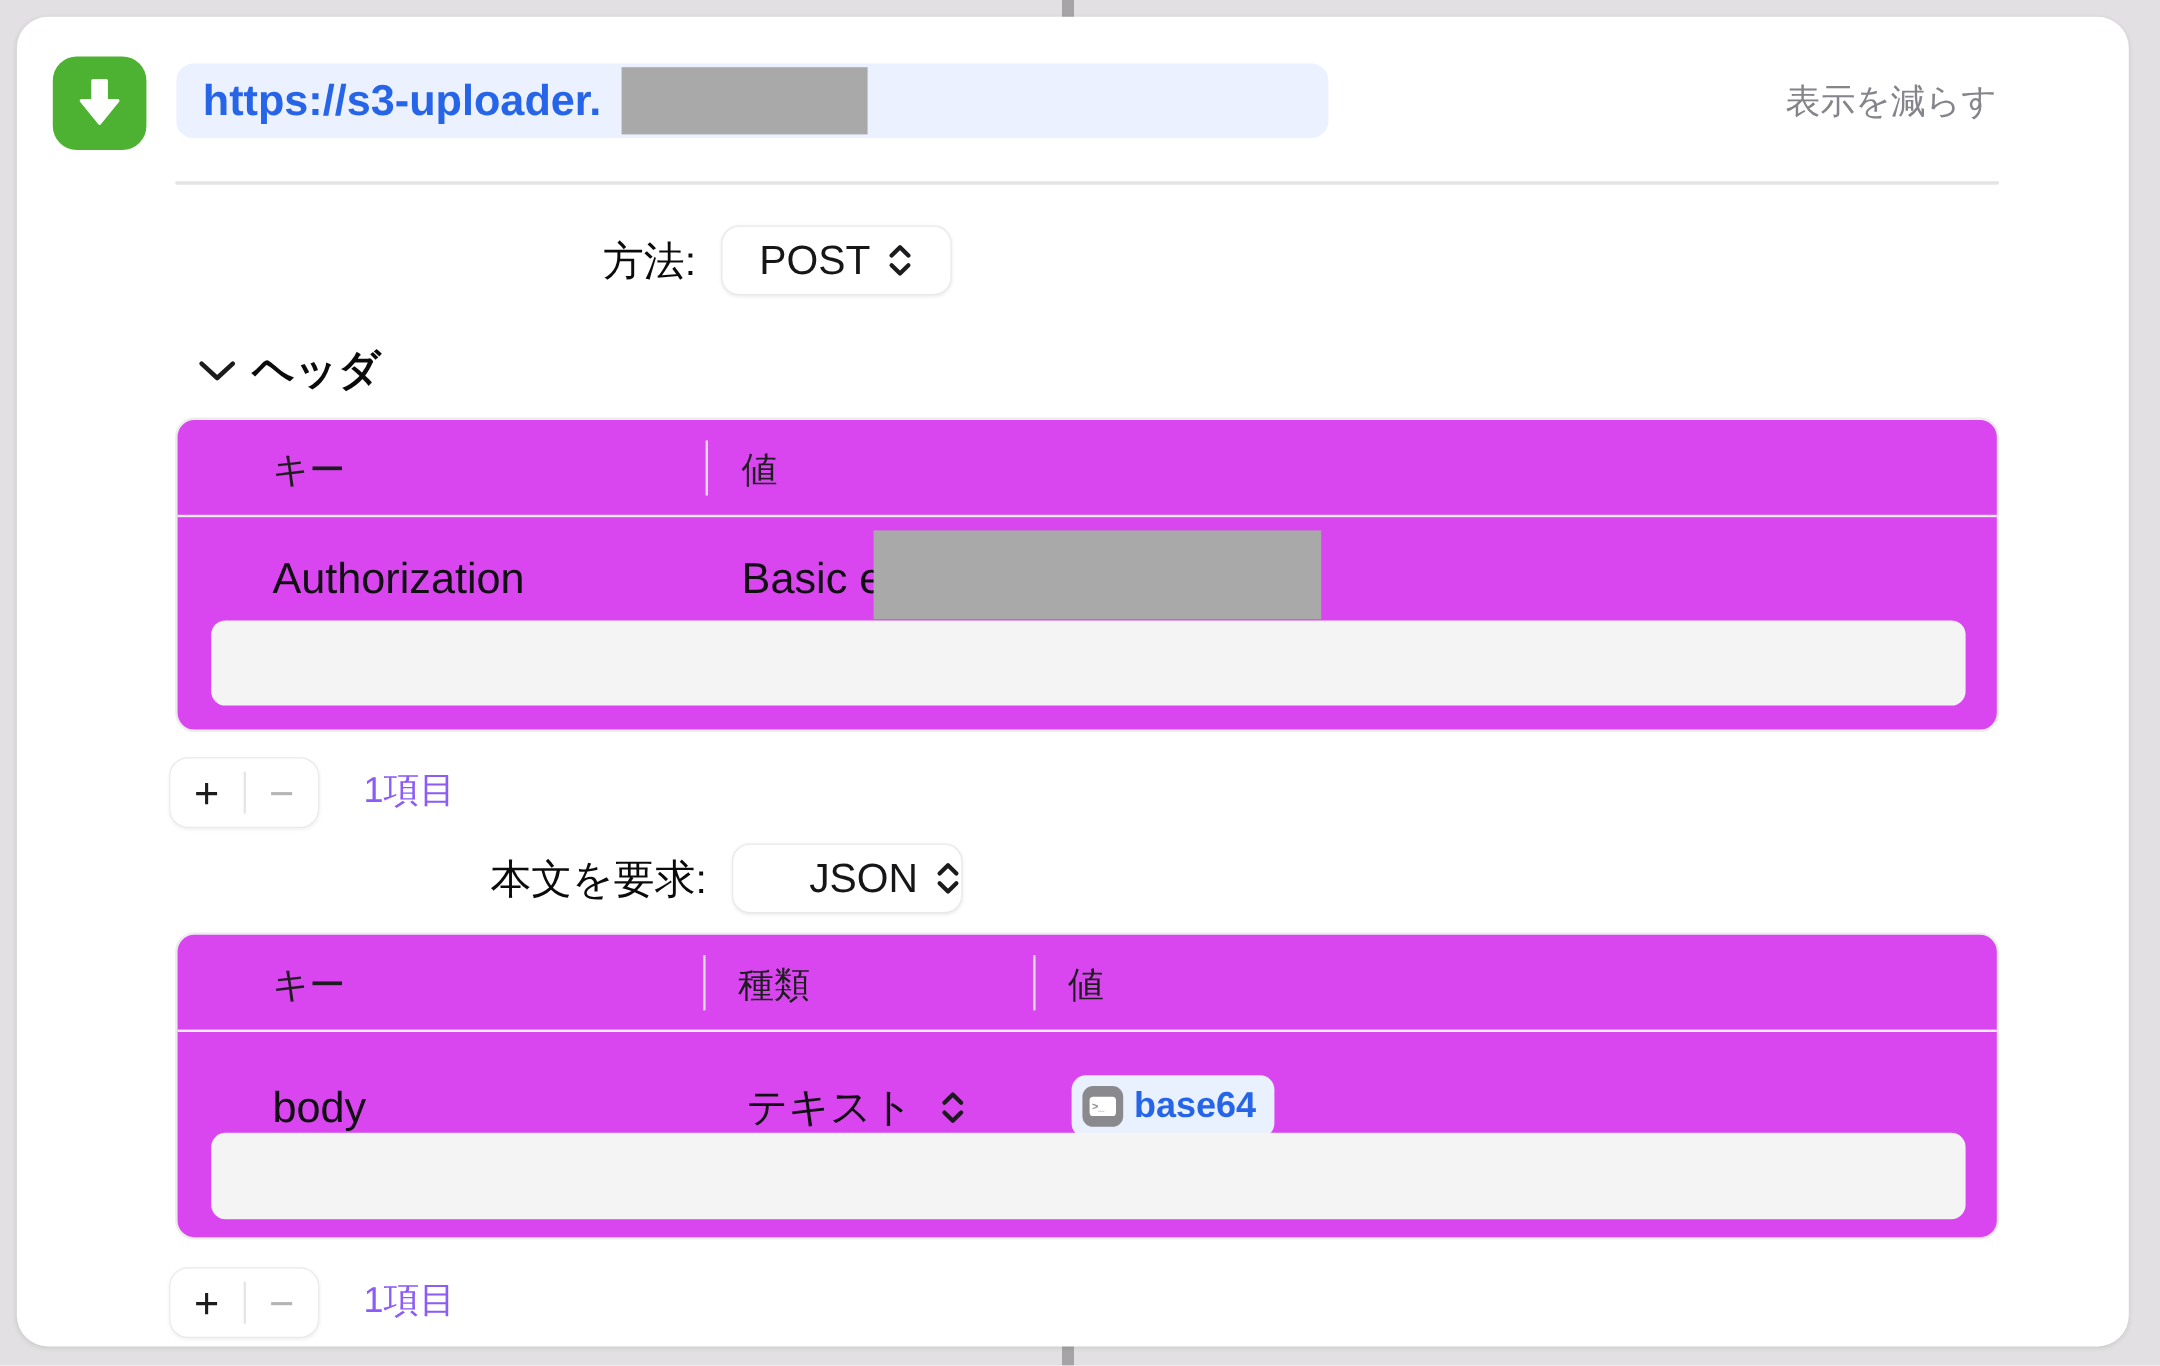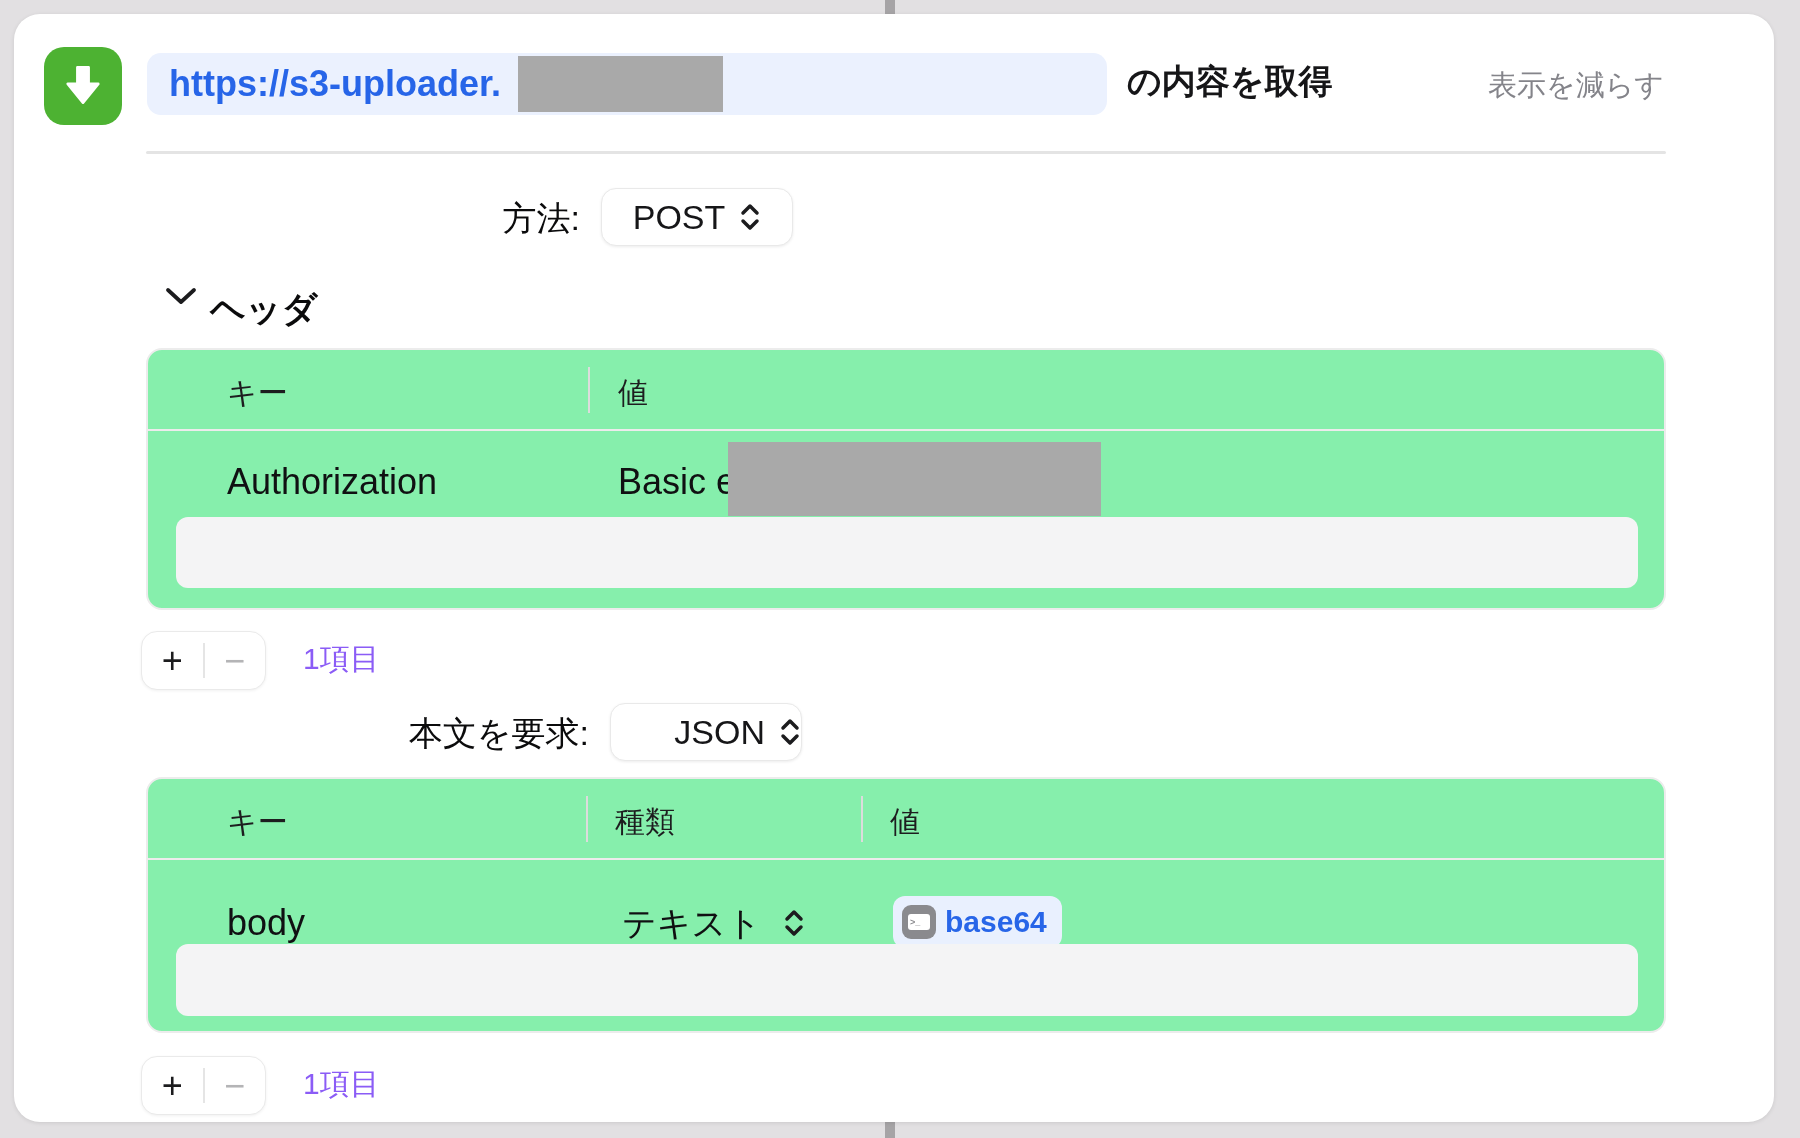--- a/index.html
+++ b/index.html
@@ -60,25 +60,25 @@
   .select-pill {
     width:192px; height:58px; background:#FFFFFF;
     border:1.5px solid #E9E9E9; border-radius:15px;
     box-shadow:0 1px 3px rgba(0,0,0,0.08);
     display:flex; align-items:center; justify-content:center; gap:14px;
     font-size:34px; font-weight:500; color:#161618; cursor:pointer;
   }
   .method-select { left:587px; top:174px; }
   .json-select  { left:596px; top:689px;justify-content:flex-end; }
 
-  .disclosure { left:150px; top:271px; display:flex; align-items:flex-start; gap:12px; cursor:pointer; }
+  .disclosure { left:150px; top:271px; display:flex; align-items:center; gap:12px; cursor:pointer; }
   .disclosure .label { font-size:35px; font-weight:700; color:#0B0B0C; line-height:48px; }
 
   .kv-table {
-    position:absolute; left:132px; width:1520px; background:#86efac;
+    position:absolute; left:132px; width:1520px; background:#d946ef;
     border:2px solid #ECECEC; border-radius:16px;
   }
   .table-headers { top:334px; height:262px; }
   .table-body    { top:763px; height:256px; }
   .kv-table .col-h { position:absolute; top:22px; font-size:30px; color:#1D1D1F; line-height:42px; white-space:nowrap; }
   .kv-table .vdiv  { position:absolute; top:17px; width:2px; height:46px; background:#DCDCDC; }
   .kv-table .hsep  { position:absolute; left:0; top:79px; width:100%; height:2px; background:#ECECEC; }
   .kv-table .cell  { position:absolute; font-size:36px; color:#101012; line-height:46px; white-space:nowrap; }
   .kv-table .empty-field {
     position:absolute; left:28px; width:1462px;
@@ -134,21 +134,20 @@
       <svg width="54" height="54" viewBox="0 0 78 78">
         <path d="M31 12 h16 v24 h14 L39 63 L17 36 h14 z" fill="#FFFFFF" stroke="#FFFFFF" stroke-width="4" stroke-linejoin="round"></path>
       </svg>
     </div>
 
     <div class="abs url-pill">
       <span>https://s3-uploader.</span>
       <span class="url-redaction"></span>
     </div>
 
-    <div class="abs title-suffix">の内容を取得</div>
     <div class="abs show-less">表示を減らす</div>
     <div class="abs head-sep"></div>
 
     <div class="abs field-label method-label">方法:</div>
     <div class="abs select-pill method-select">
       <span>POST</span>
       <span>
         <svg width="22" height="30" viewBox="0 0 22 30" fill="none" stroke="#1C1C1E" stroke-width="3.5" stroke-linecap="round" stroke-linejoin="round">
           <path d="M4 11 L11 4 L18 11"></path>
             <path d="M4 19 L11 26 L18 19"></path>

